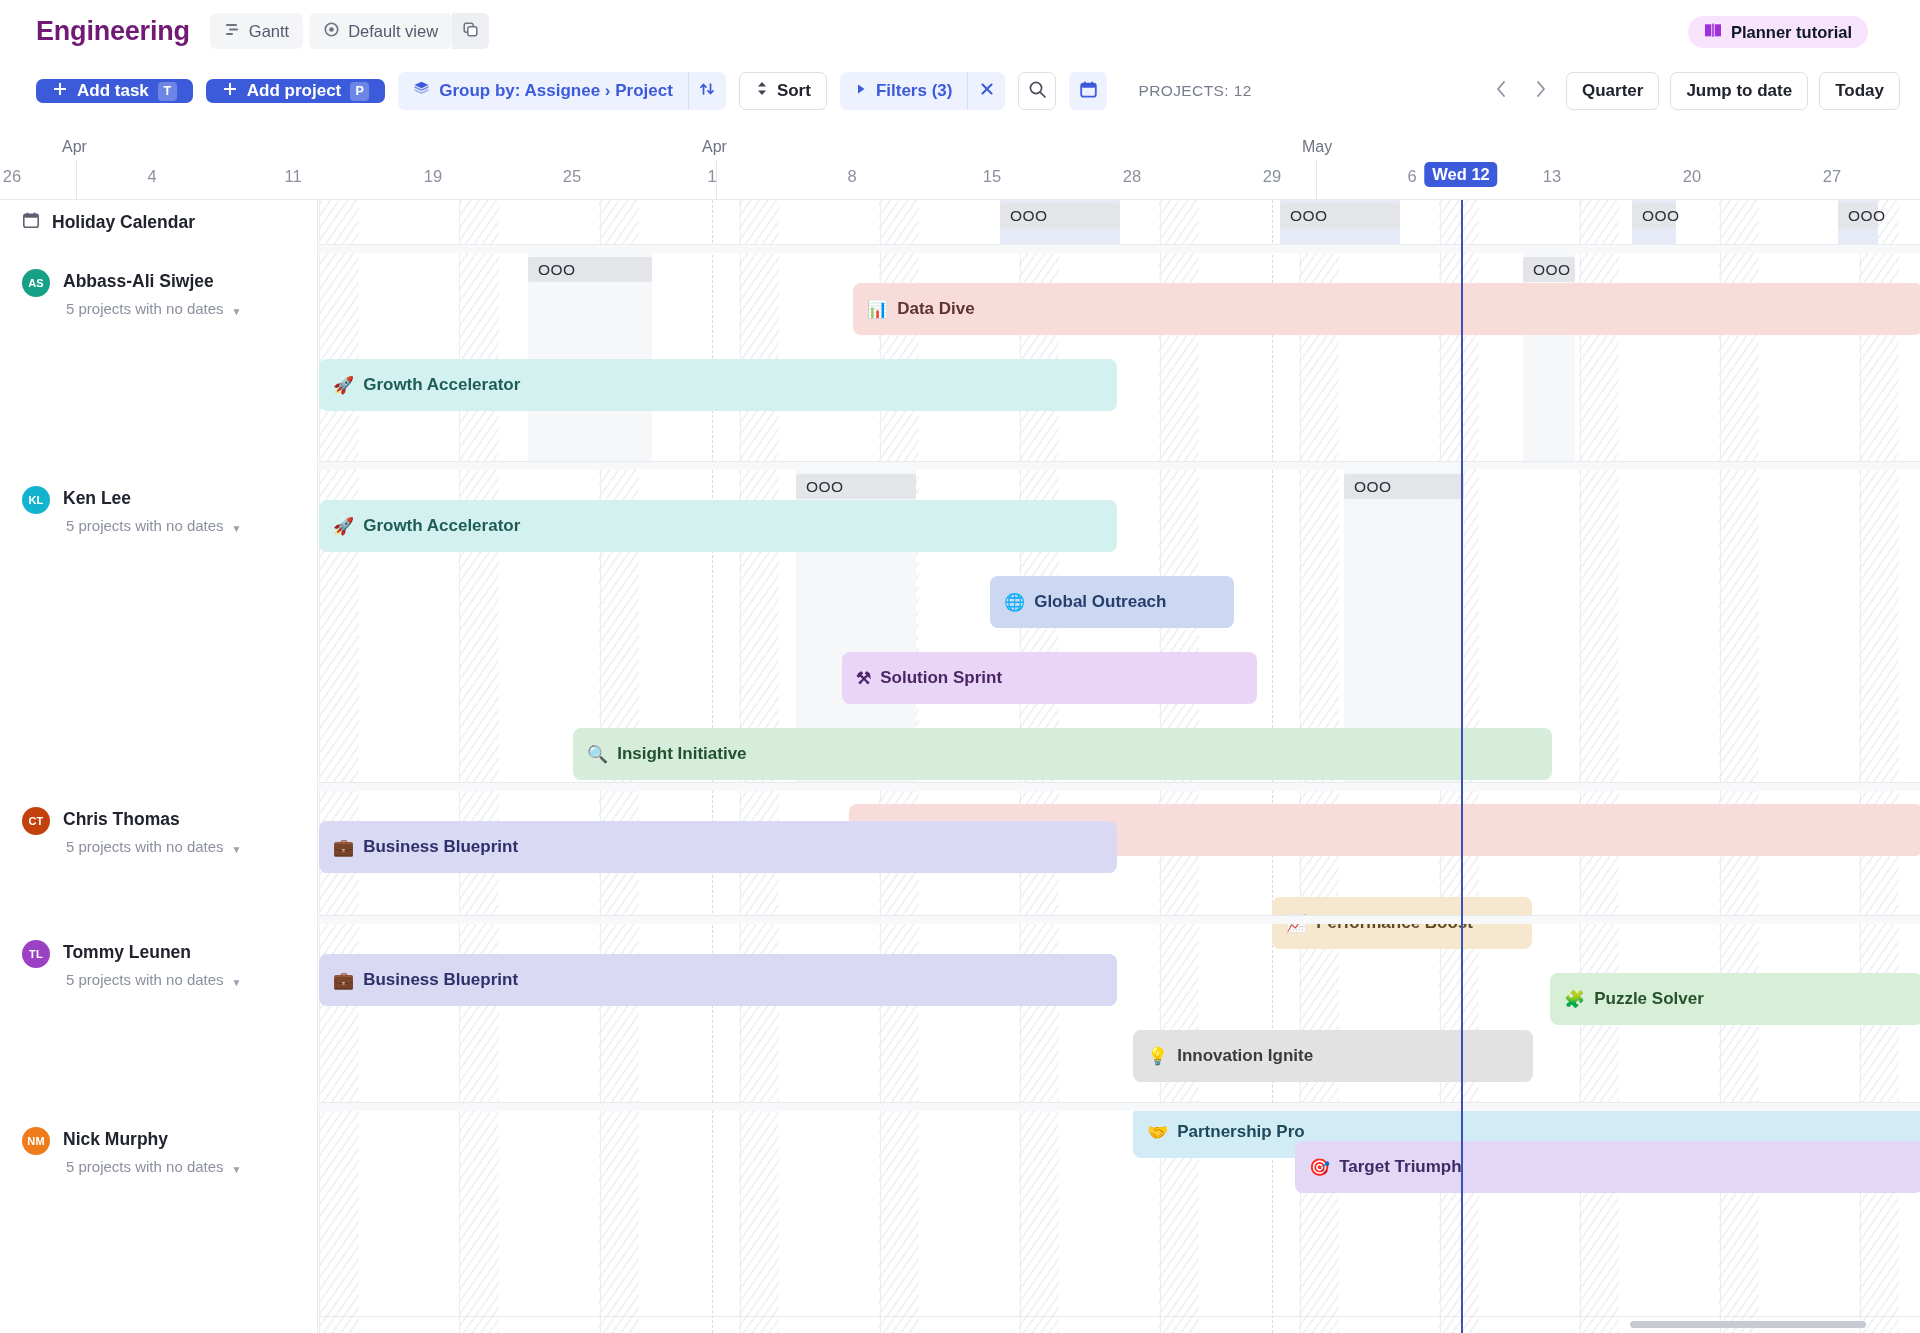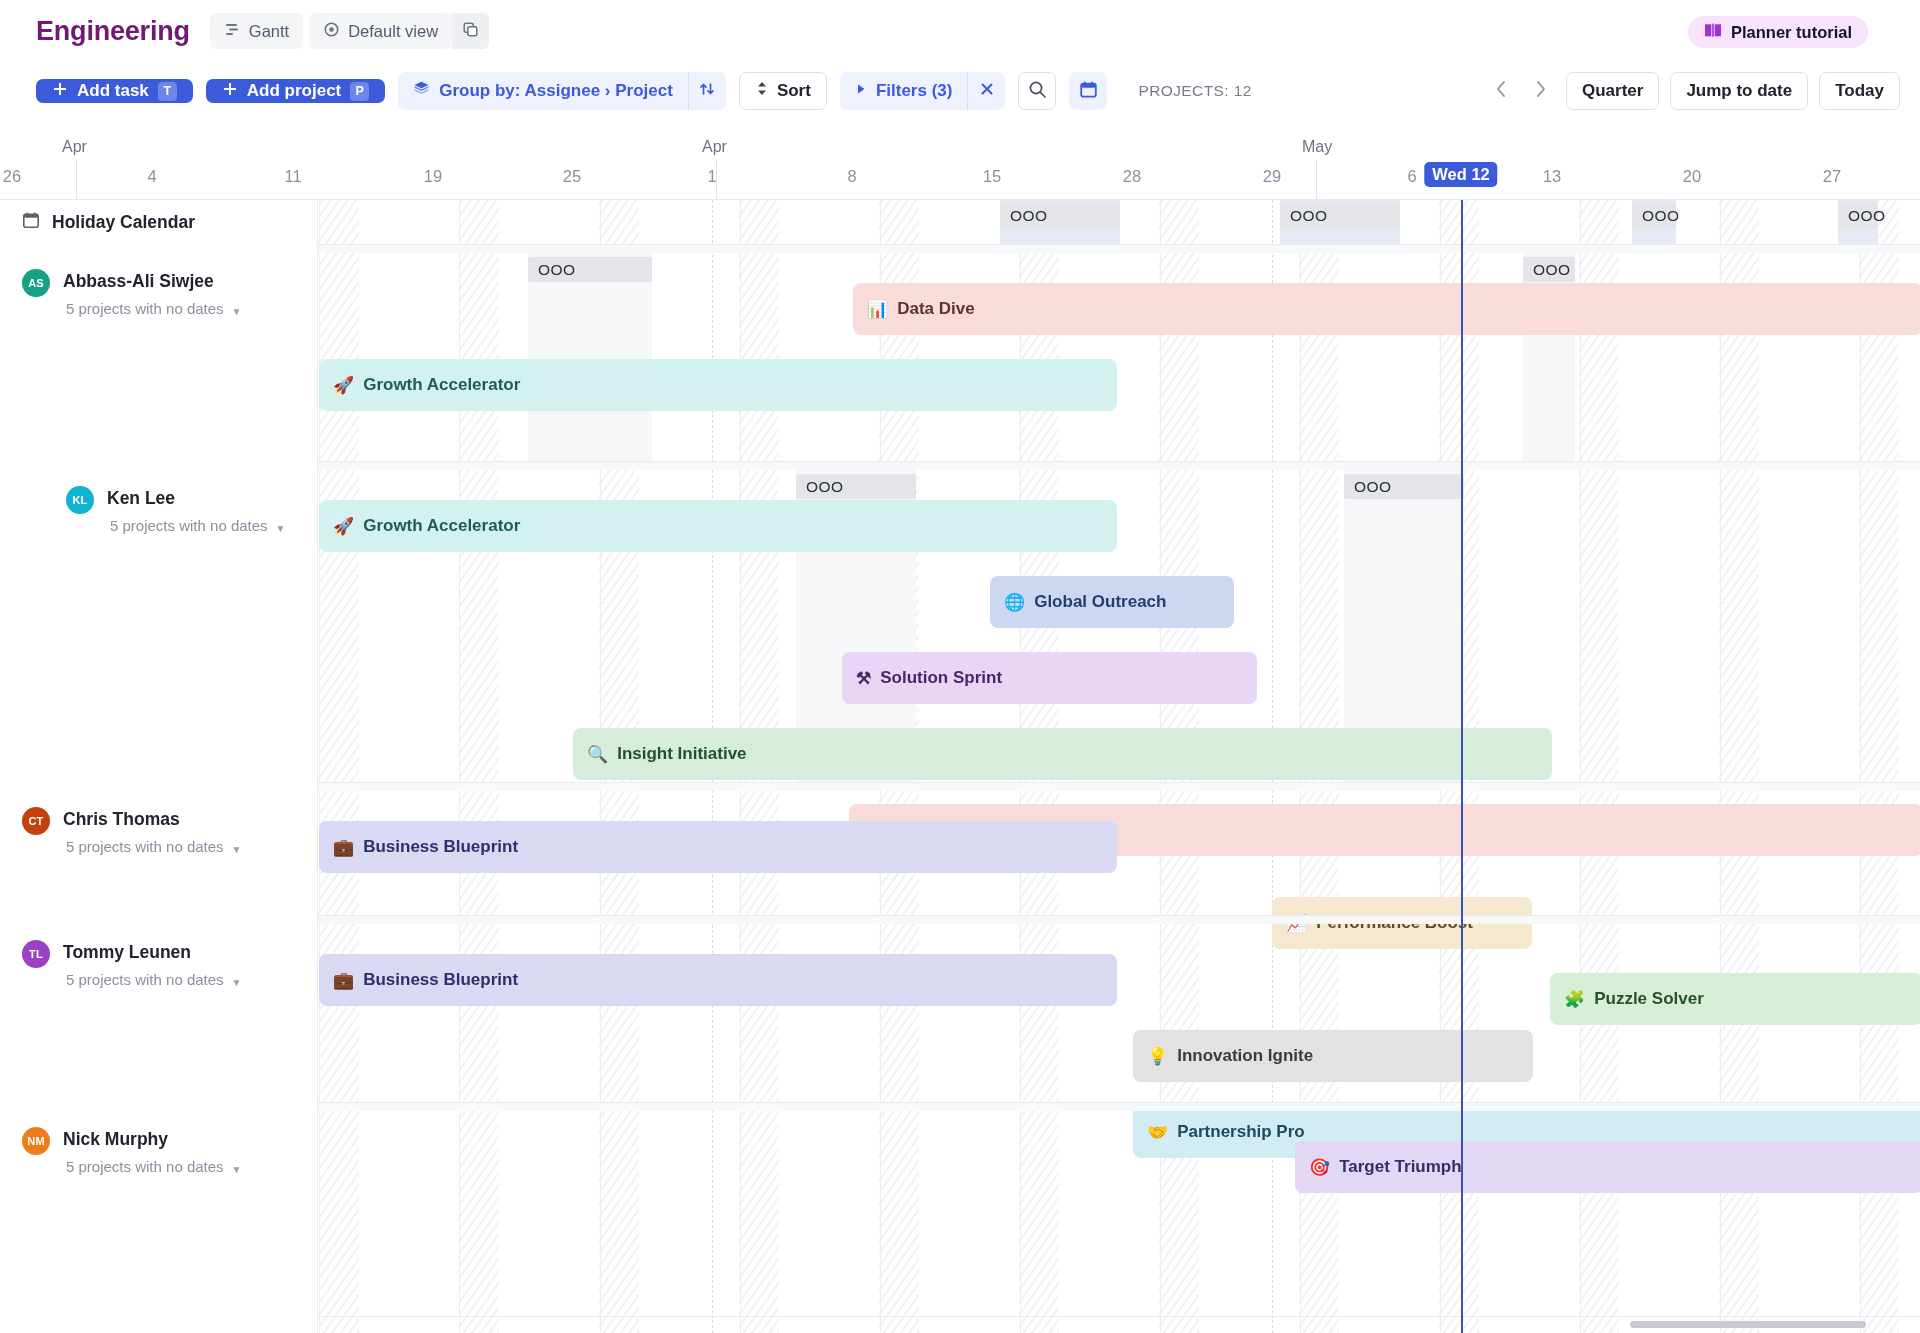--- a/index.html
+++ b/index.html
@@ -482,21 +482,21 @@
         <div class="assignee" style="top: 69px;">
           <div class="avatar" style="background:#16a085">AS</div>
           <div>
             <div class="a-name">Abbass-Ali Siwjee</div>
             <div class="a-sub">
               <span>5 projects with no dates</span>
               <span class="caret">▼</span>
             </div>
           </div>
         </div>
-        <div class="assignee" style="top: 286px; margin-left: 44px;">
+        <div class="assignee" style="top: 286px;">
           <div class="avatar" style="background:#11b3cf">KL</div>
           <div>
             <div class="a-name">Ken Lee</div>
             <div class="a-sub">
               <span>5 projects with no dates</span>
               <span class="caret">▼</span>
             </div>
           </div>
         </div>
         <div class="assignee" style="top: 607px;">

